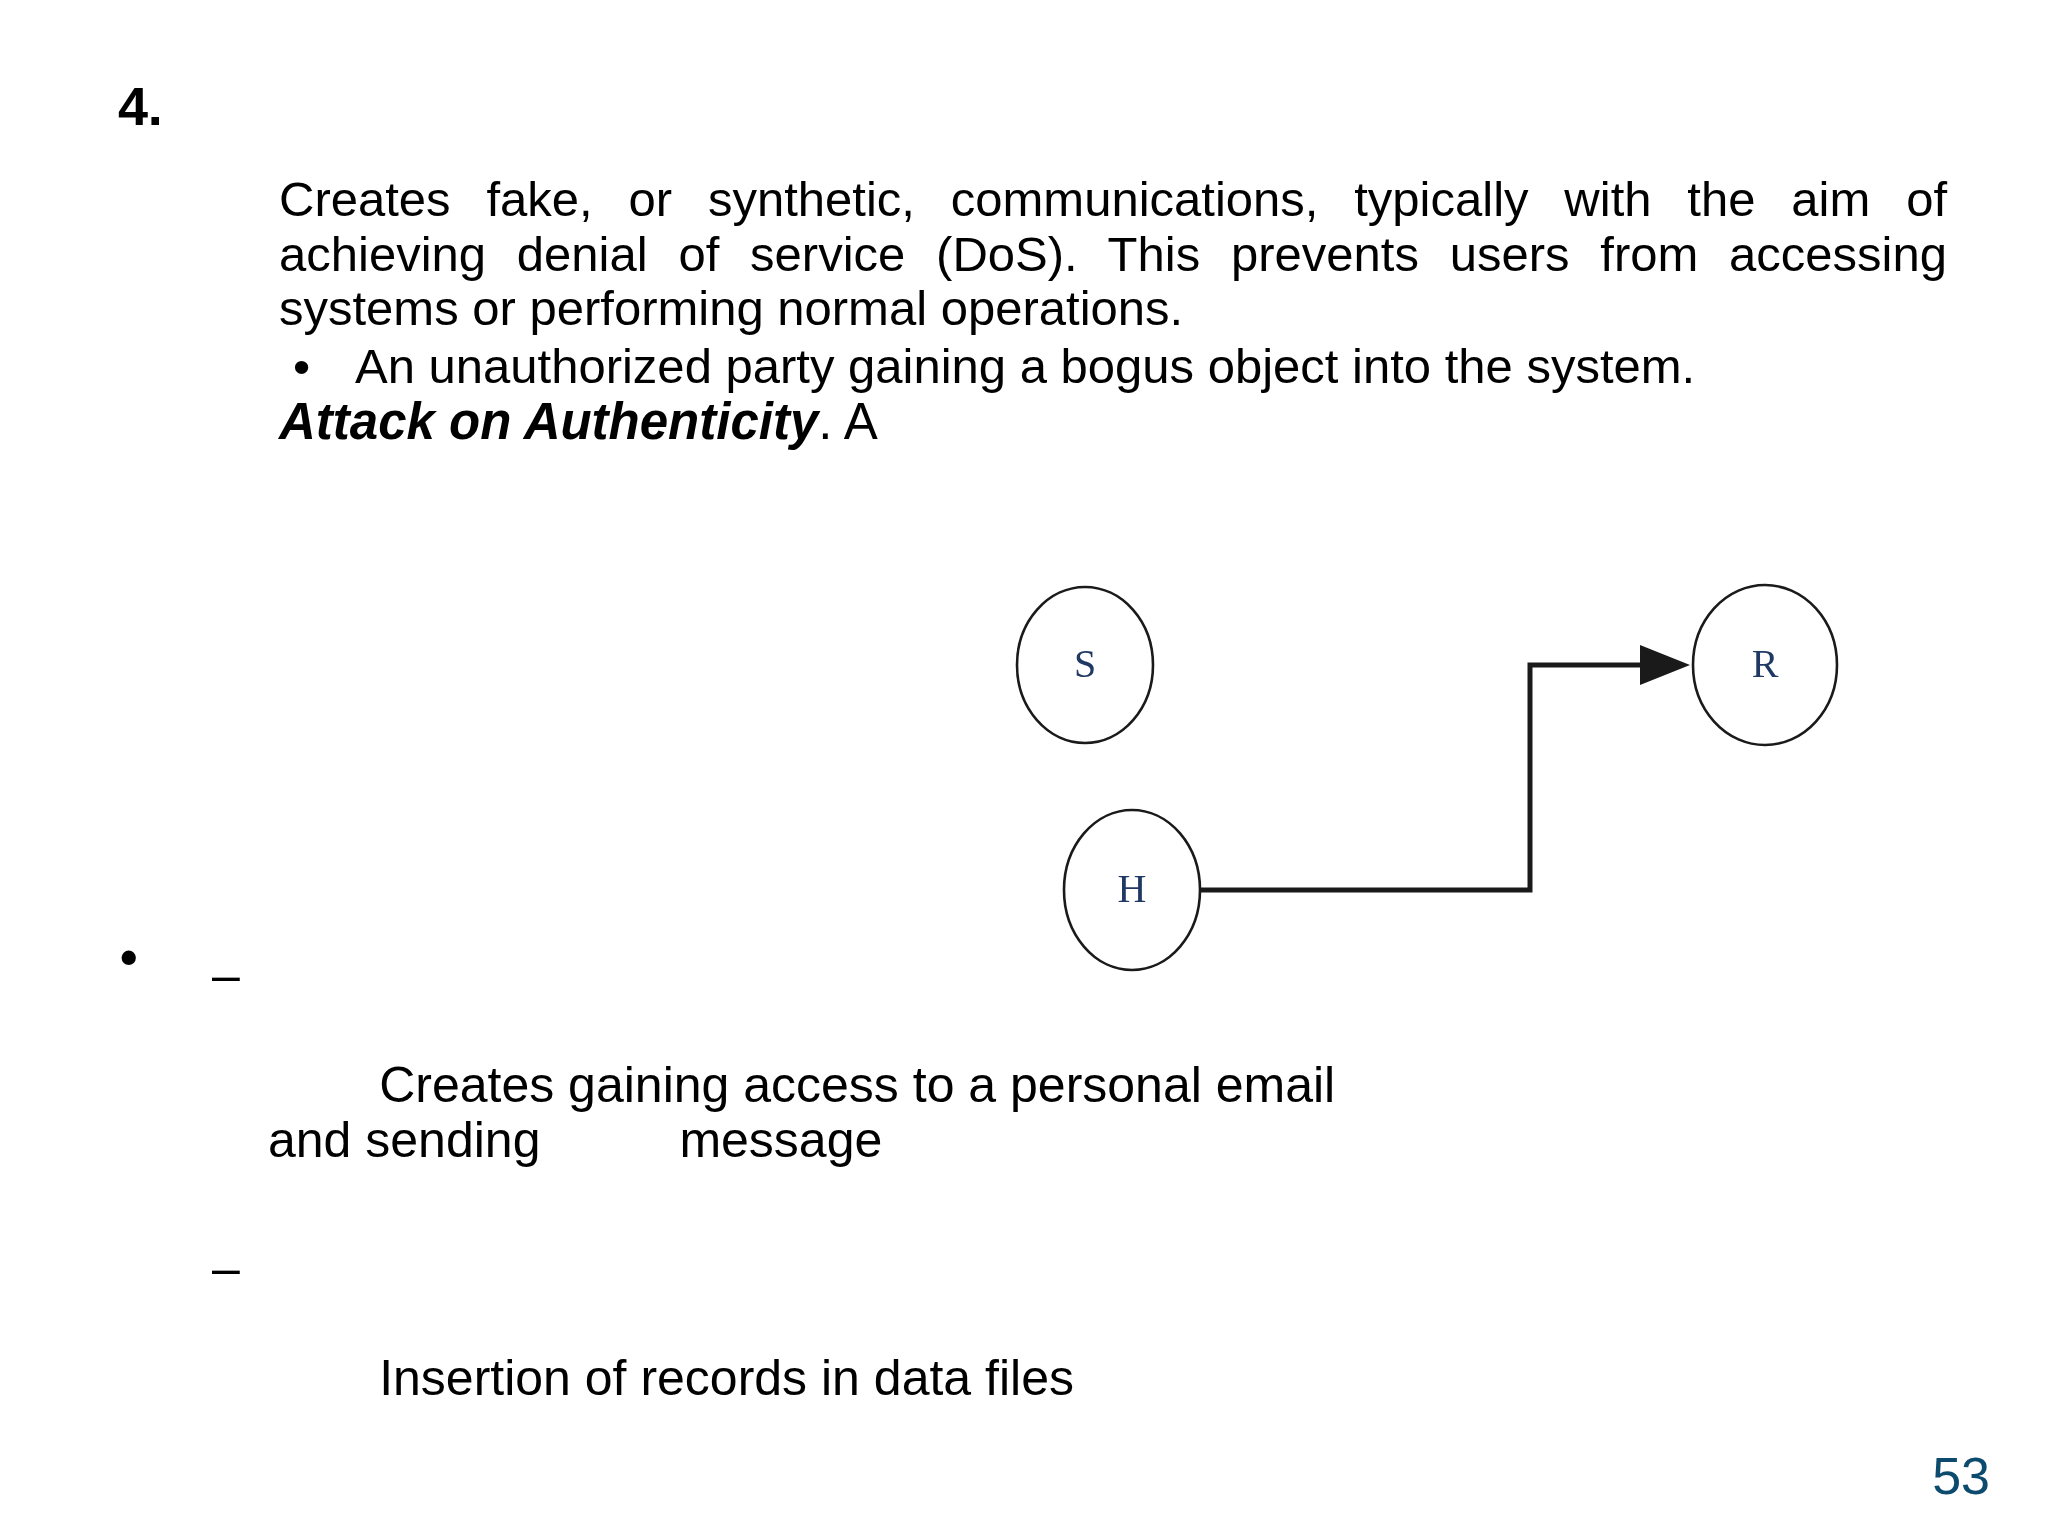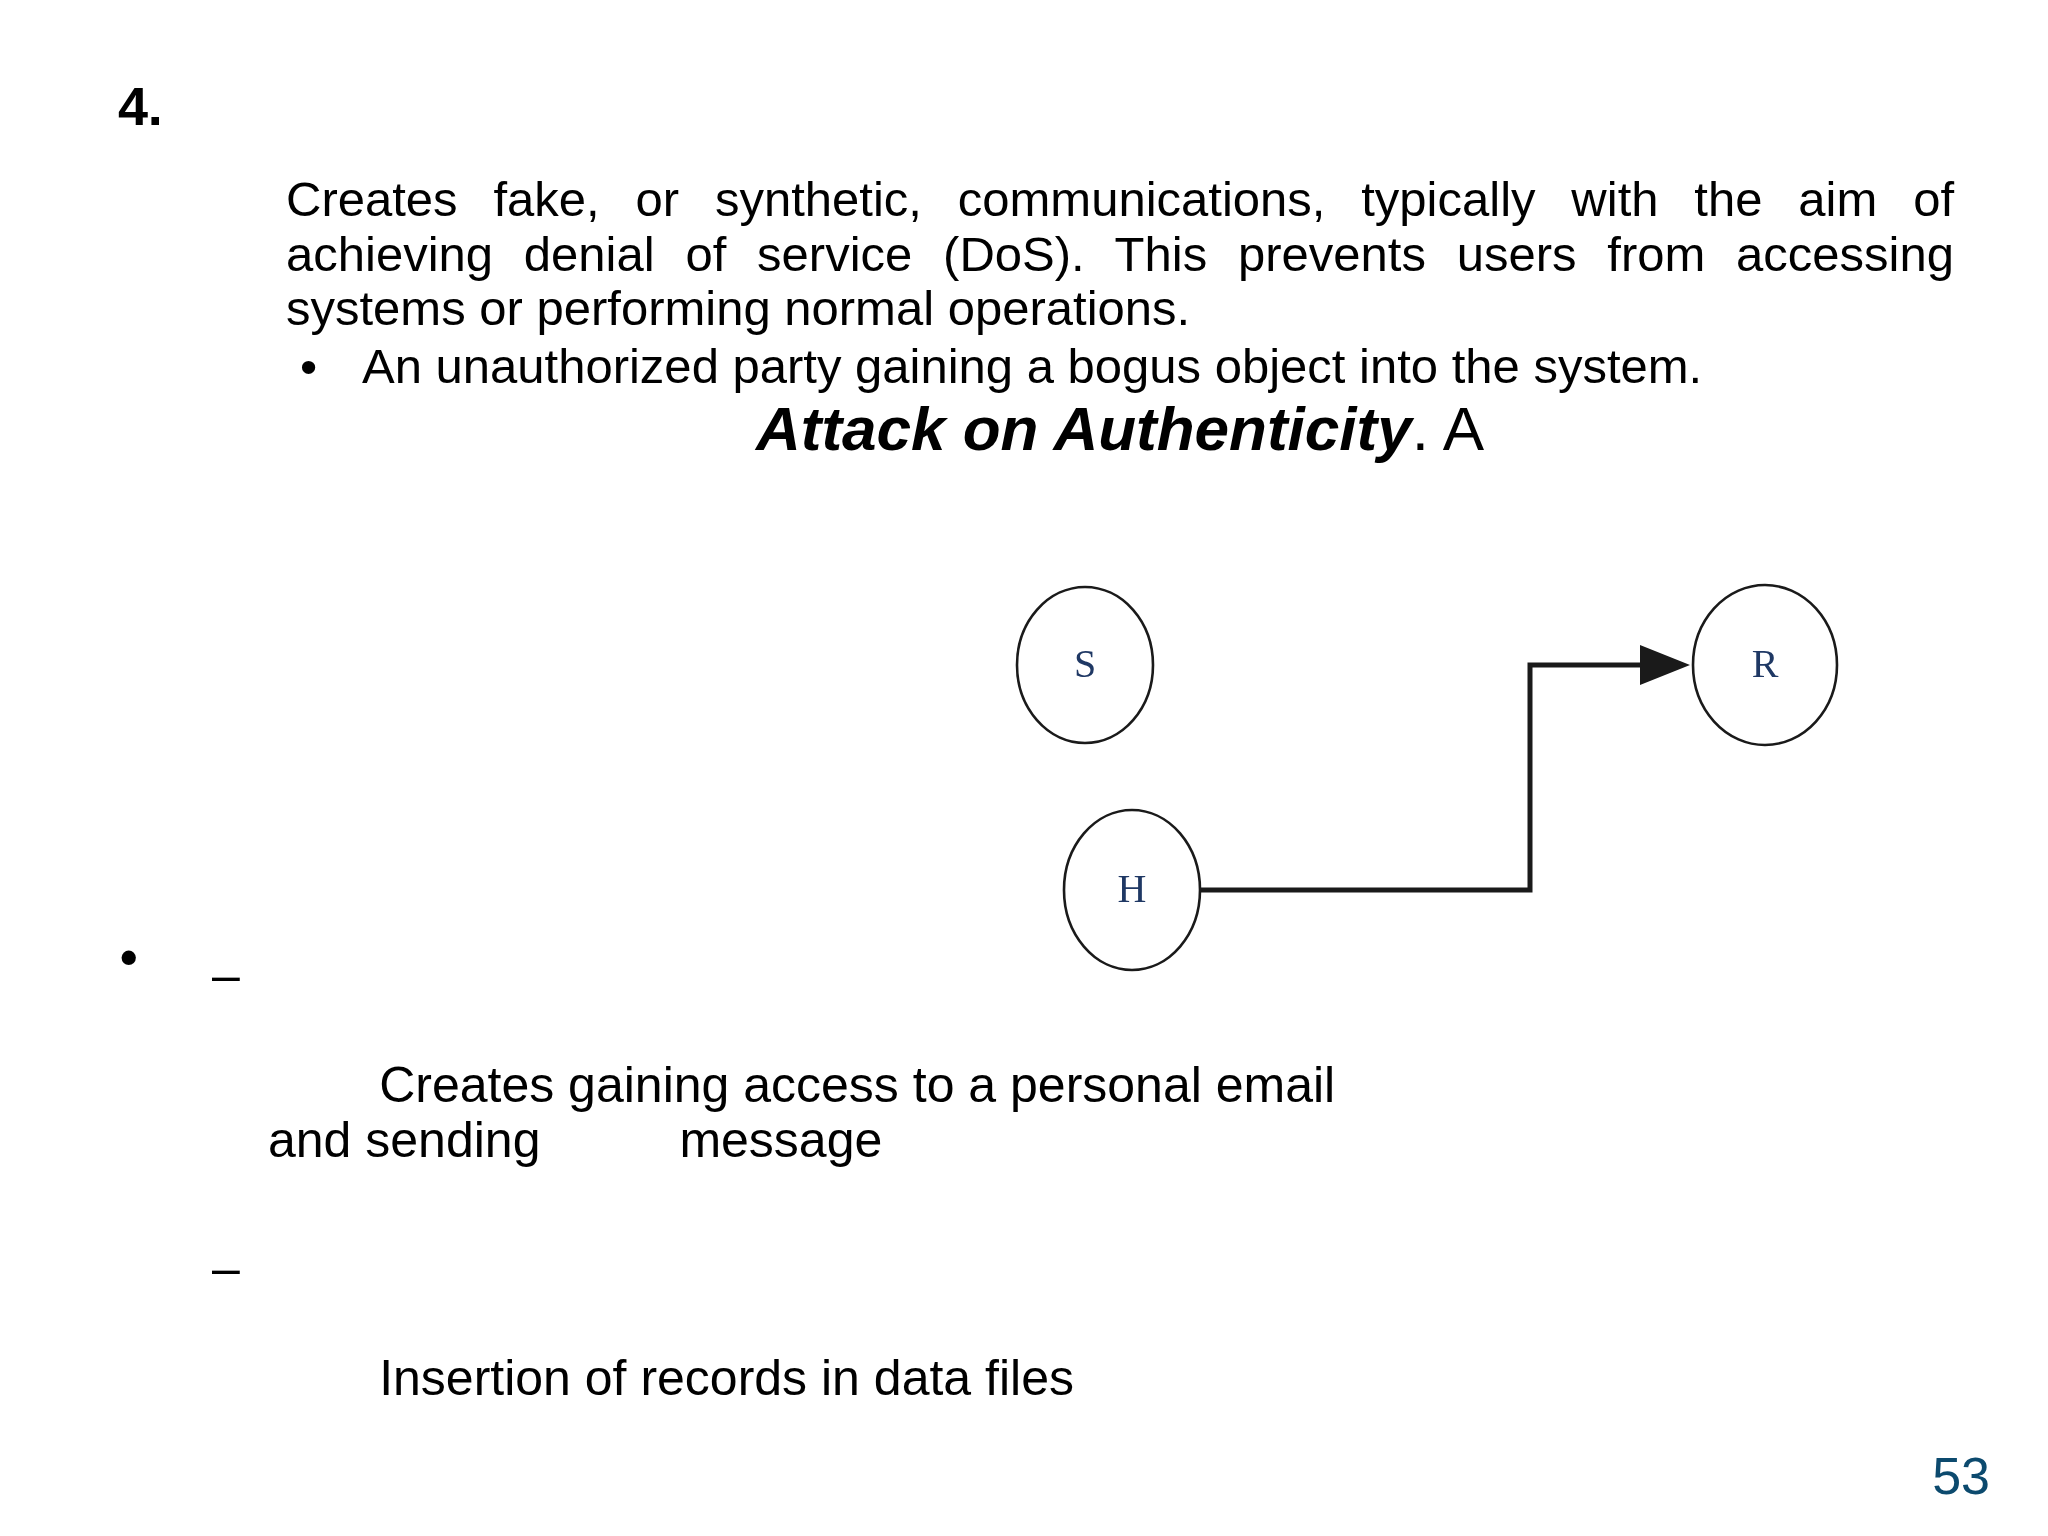--- a/index.html
+++ b/index.html
@@ -44,21 +44,21 @@
     font-size: 54px;
     font-weight: bold;
     line-height: 1.07;
     letter-spacing: -0.3px;
     white-space: pre;
   }
 
   
   #body-block {
     position: absolute;
-    left: 286px;
+    left: 279px;
     top: 172px;
     width: 1668px;
   }
   .para {
     font-size: 49px;
     line-height: 1.115;
     text-align: justify;
     text-justify: inter-word;
     margin: 0;
   }
@@ -72,25 +72,24 @@
   }
   .lvl2 > .dash-bullet,
   .lvl2 > .dot-bullet {
     position: absolute;
     left: 14px;
     top: 0;
     font-size: 49px;
     line-height: 1.115;
   }
   .attack-line {
-    font-size: 62px;
+    font-size: 51px;
     line-height: 1.115;
     margin: 0;
     padding-left: 0;
-    text-align: center;
   }
   .attack-strong {
     font-weight: bold;
     font-style: italic;
   }
 
   
   #examples-block {
     position: absolute;
     left: 120px;

